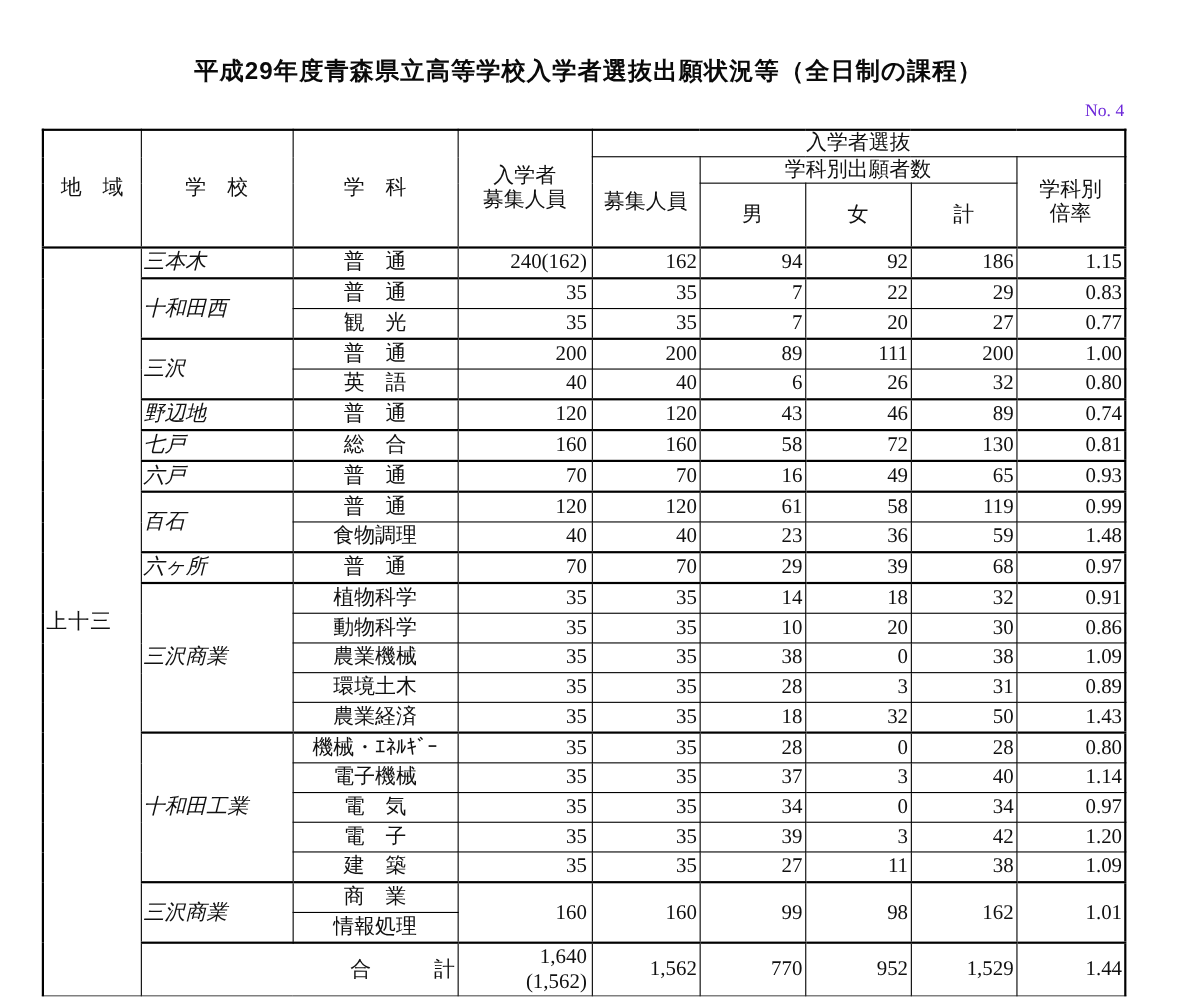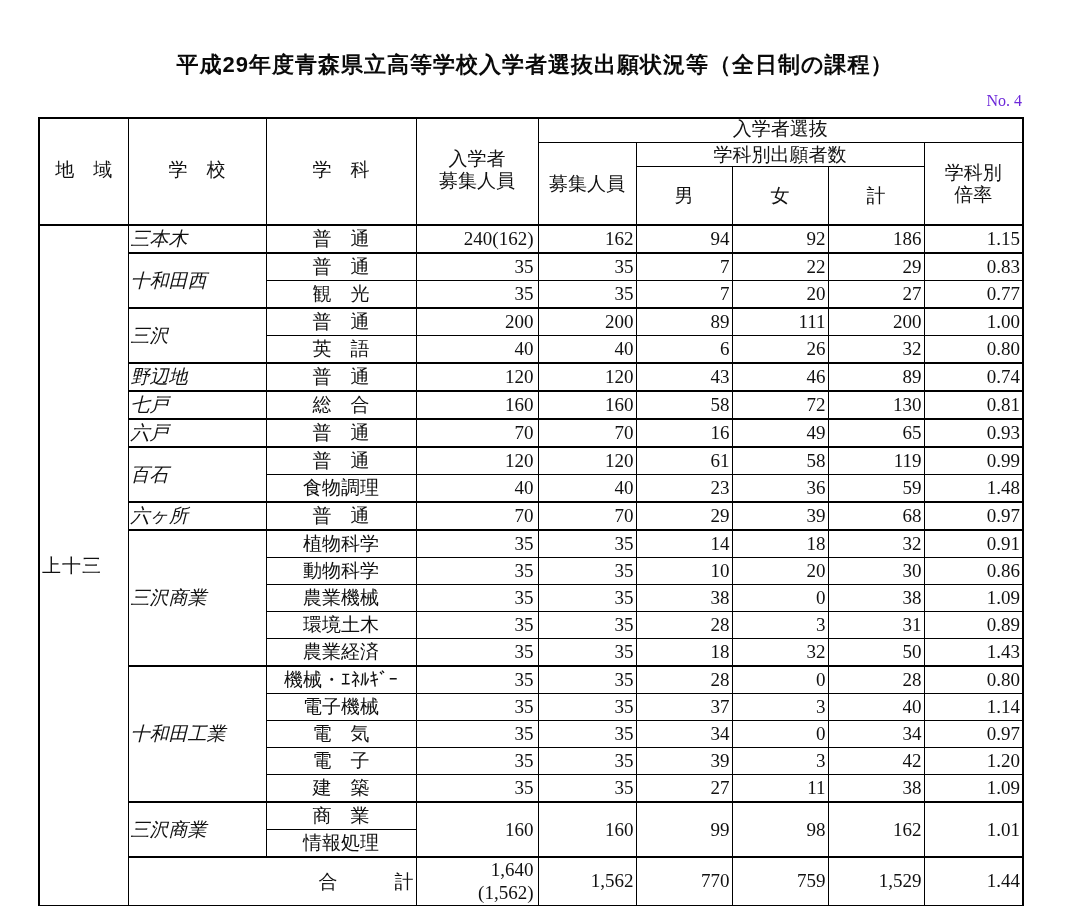--- a/index.html
+++ b/index.html
@@ -323,21 +323,21 @@
         </tr>
         <tr class="sub-row">
           <td class="dept-cell c-dept">情報処理</td>
         </tr>
         <tr class="total-row">
           <td class="total-label c-school" colspan="2">合　　　計</td>
           <td class="num pre cap-total c-cap">1,640
 (1,562)</td>
           <td class="num pre cap-total c-recruit">1,562</td>
           <td class="num pre cap-total c-m">770</td>
-          <td class="num pre cap-total c-f">759</td>
+          <td class="num pre cap-total c-f">952</td>
           <td class="num pre cap-total c-t">1,529</td>
           <td class="num pre cap-total c-ratio">1.44</td>
         </tr>
       </tbody>
   </table>
 
 
 </div>
 
 </body></html>

